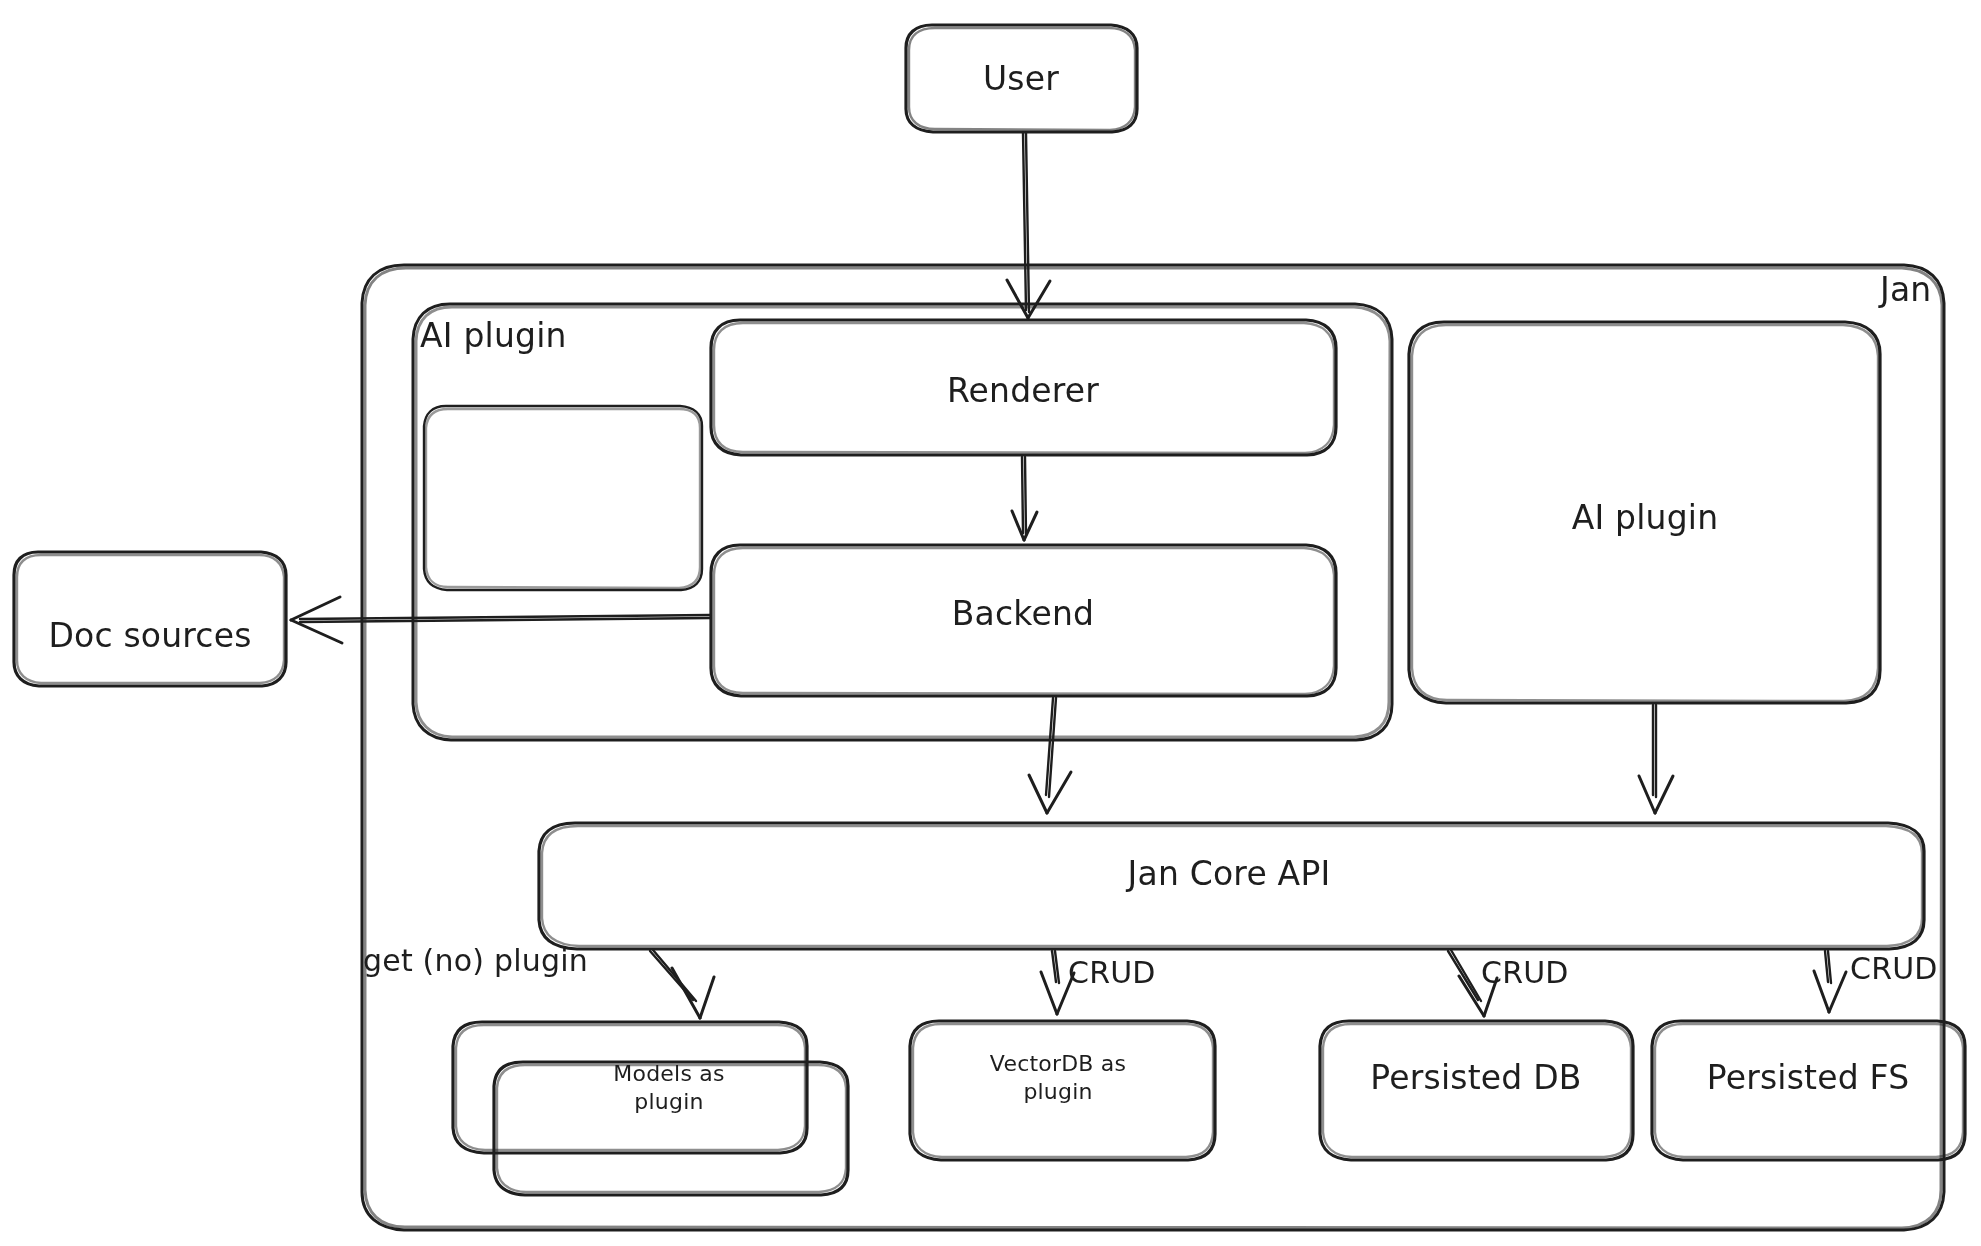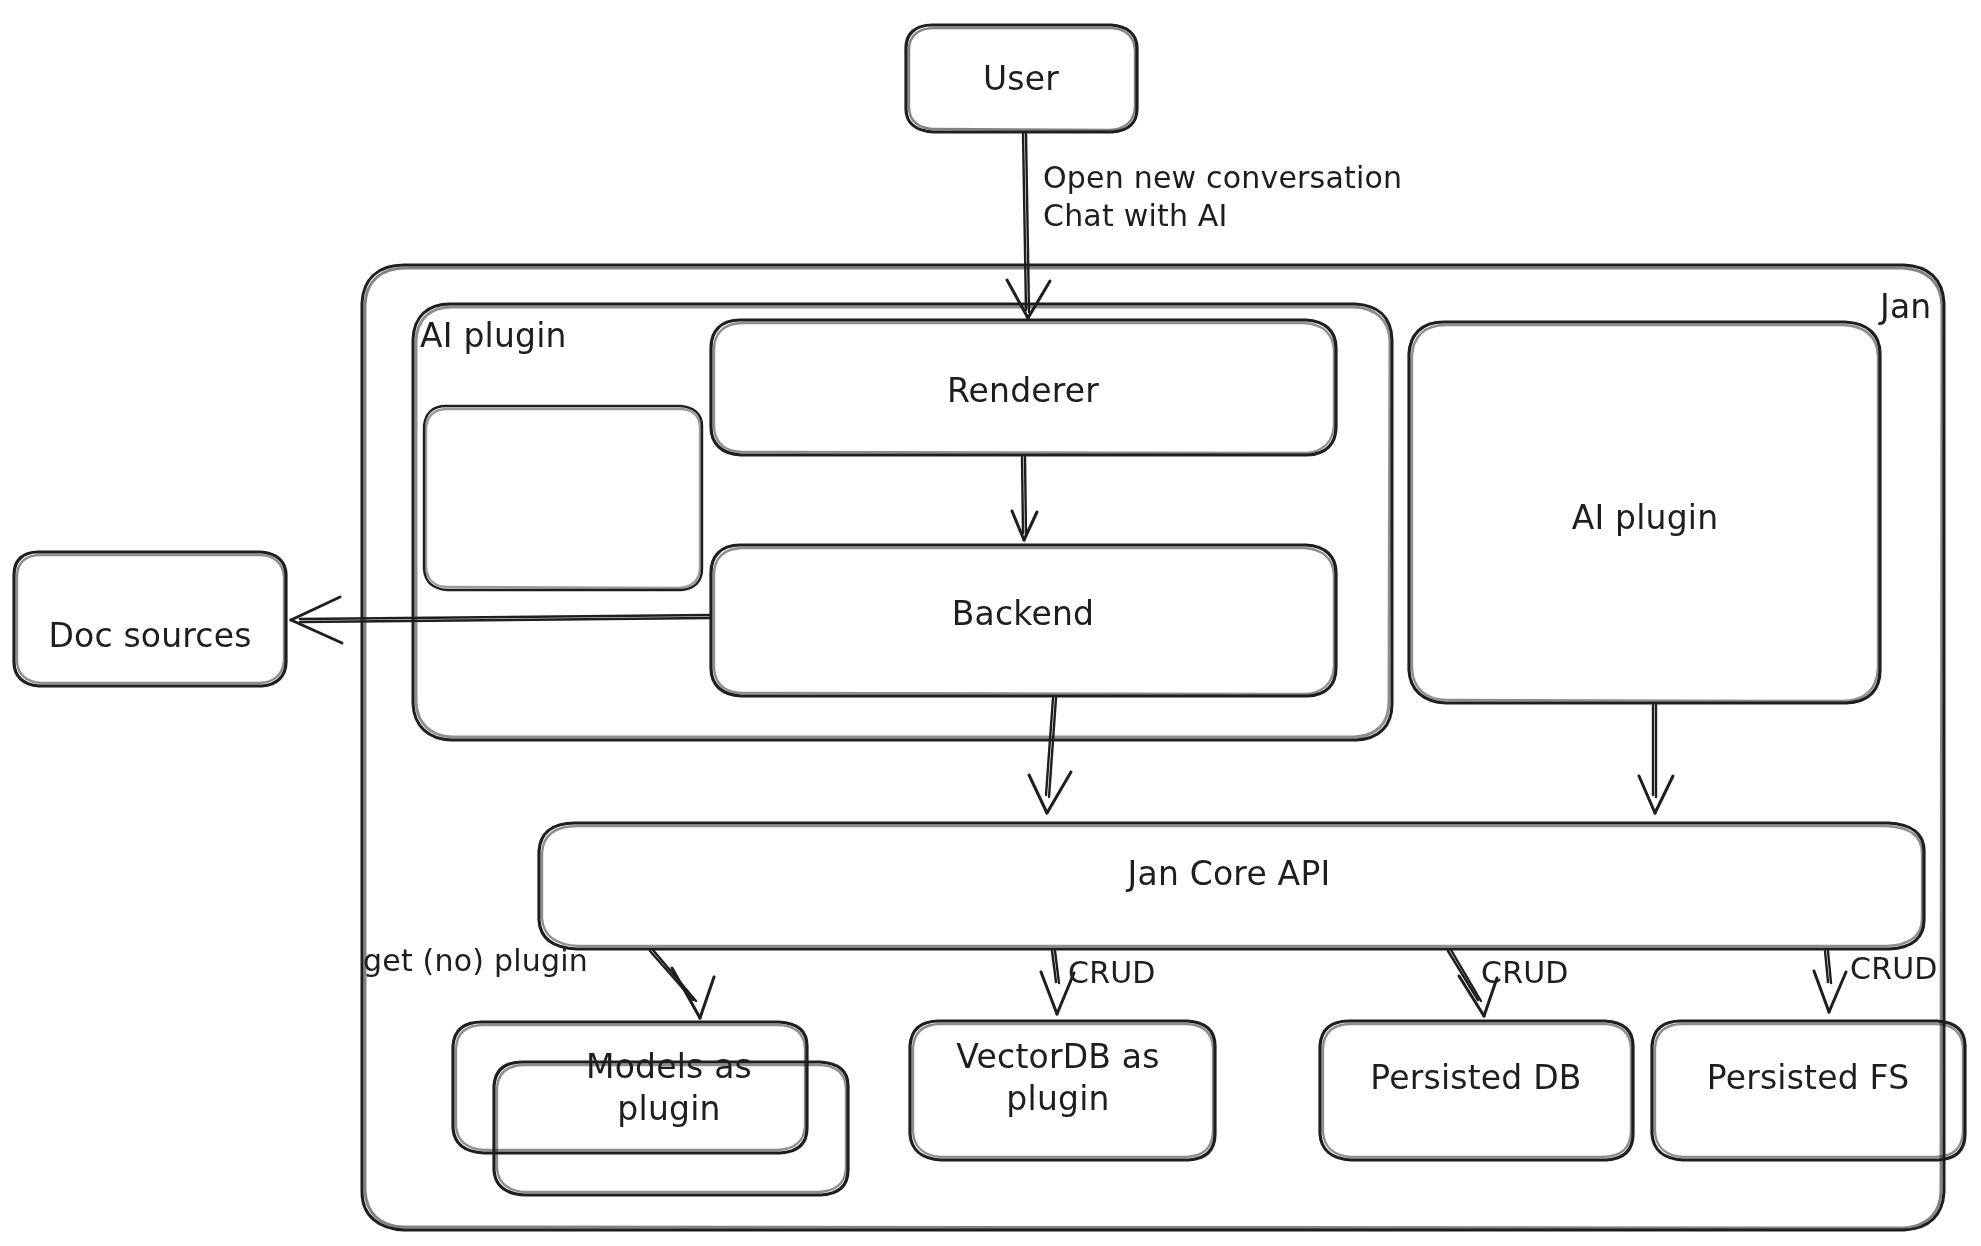--- a/index.html
+++ b/index.html
@@ -46,21 +46,21 @@
     white-space: pre;
     line-height: 1.28;
     letter-spacing: 0.2px;
     -webkit-font-smoothing: antialiased;
   }
   .lbl-center {
     text-align: center;
     transform: translate(-50%, -50%);
   }
   .node-label { font-size: 33px; }
-  .node-label-2 { font-size: 33px; }
+  .node-label-2 { font-size: 22px; }
   .container-label { font-size: 33px; }
   .edge-label { font-size: 30px; }
   .yaml-label {
     font-size: 22px;
     line-height: 1.42;
     text-align: left;
   }
 </style>
 </head>
 <body>
@@ -450,21 +450,21 @@
       <path class="stroke edge" d="M 1825 951 L 1828 982"></path>
       <path class="stroke edge" d="M 1828 951 L 1831 983"></path>
       <path class="stroke edge-head" d="M 1814 971 L 1829 1012"></path>
       <path class="stroke edge-head" d="M 1846 972 L 1829 1012"></path>
     </g>
 
   </svg>
 
   <div class="lbl lbl-center node-label" style="left:1021px; top:79px;">User</div>
 
-  <div class="lbl container-label" style="left:1880px; top:286px;">Jan</div>
+  <div class="lbl container-label" style="left:1880px; top:269px;">Jan</div>
 
   <div class="lbl container-label" style="left:420px; top:315px;">AI plugin</div>
 
 
   <div class="lbl lbl-center node-label" style="left:1023px; top:391px;">Renderer</div>
 
   <div class="lbl lbl-center node-label" style="left:1023px; top:614px;">Backend</div>
 
   <div class="lbl lbl-center node-label" style="left:1645px; top:518px;">AI plugin</div>
 
@@ -475,22 +475,20 @@
   <div class="lbl lbl-center node-label-2" style="left:669px; top:1088px;">Models as
 plugin</div>
 
   <div class="lbl lbl-center node-label-2" style="left:1058px; top:1078px;">VectorDB as
 plugin</div>
 
   <div class="lbl lbl-center node-label" style="left:1476px; top:1078px;">Persisted DB</div>
 
   <div class="lbl lbl-center node-label" style="left:1808px; top:1078px;">Persisted FS</div>
 
-  <div class="lbl edge-label" style="left:1043px; top:159px;">Open new conversation
-Chat with AI</div>
 
   <div class="lbl edge-label" style="left:363px; top:942px;">get (no) plugin</div>
 
   <div class="lbl edge-label" style="left:1068px; top:954px;">CRUD</div>
 
   <div class="lbl edge-label" style="left:1481px; top:954px;">CRUD</div>
 
   <div class="lbl edge-label" style="left:1850px; top:950px;">CRUD</div>
 
 </div>

